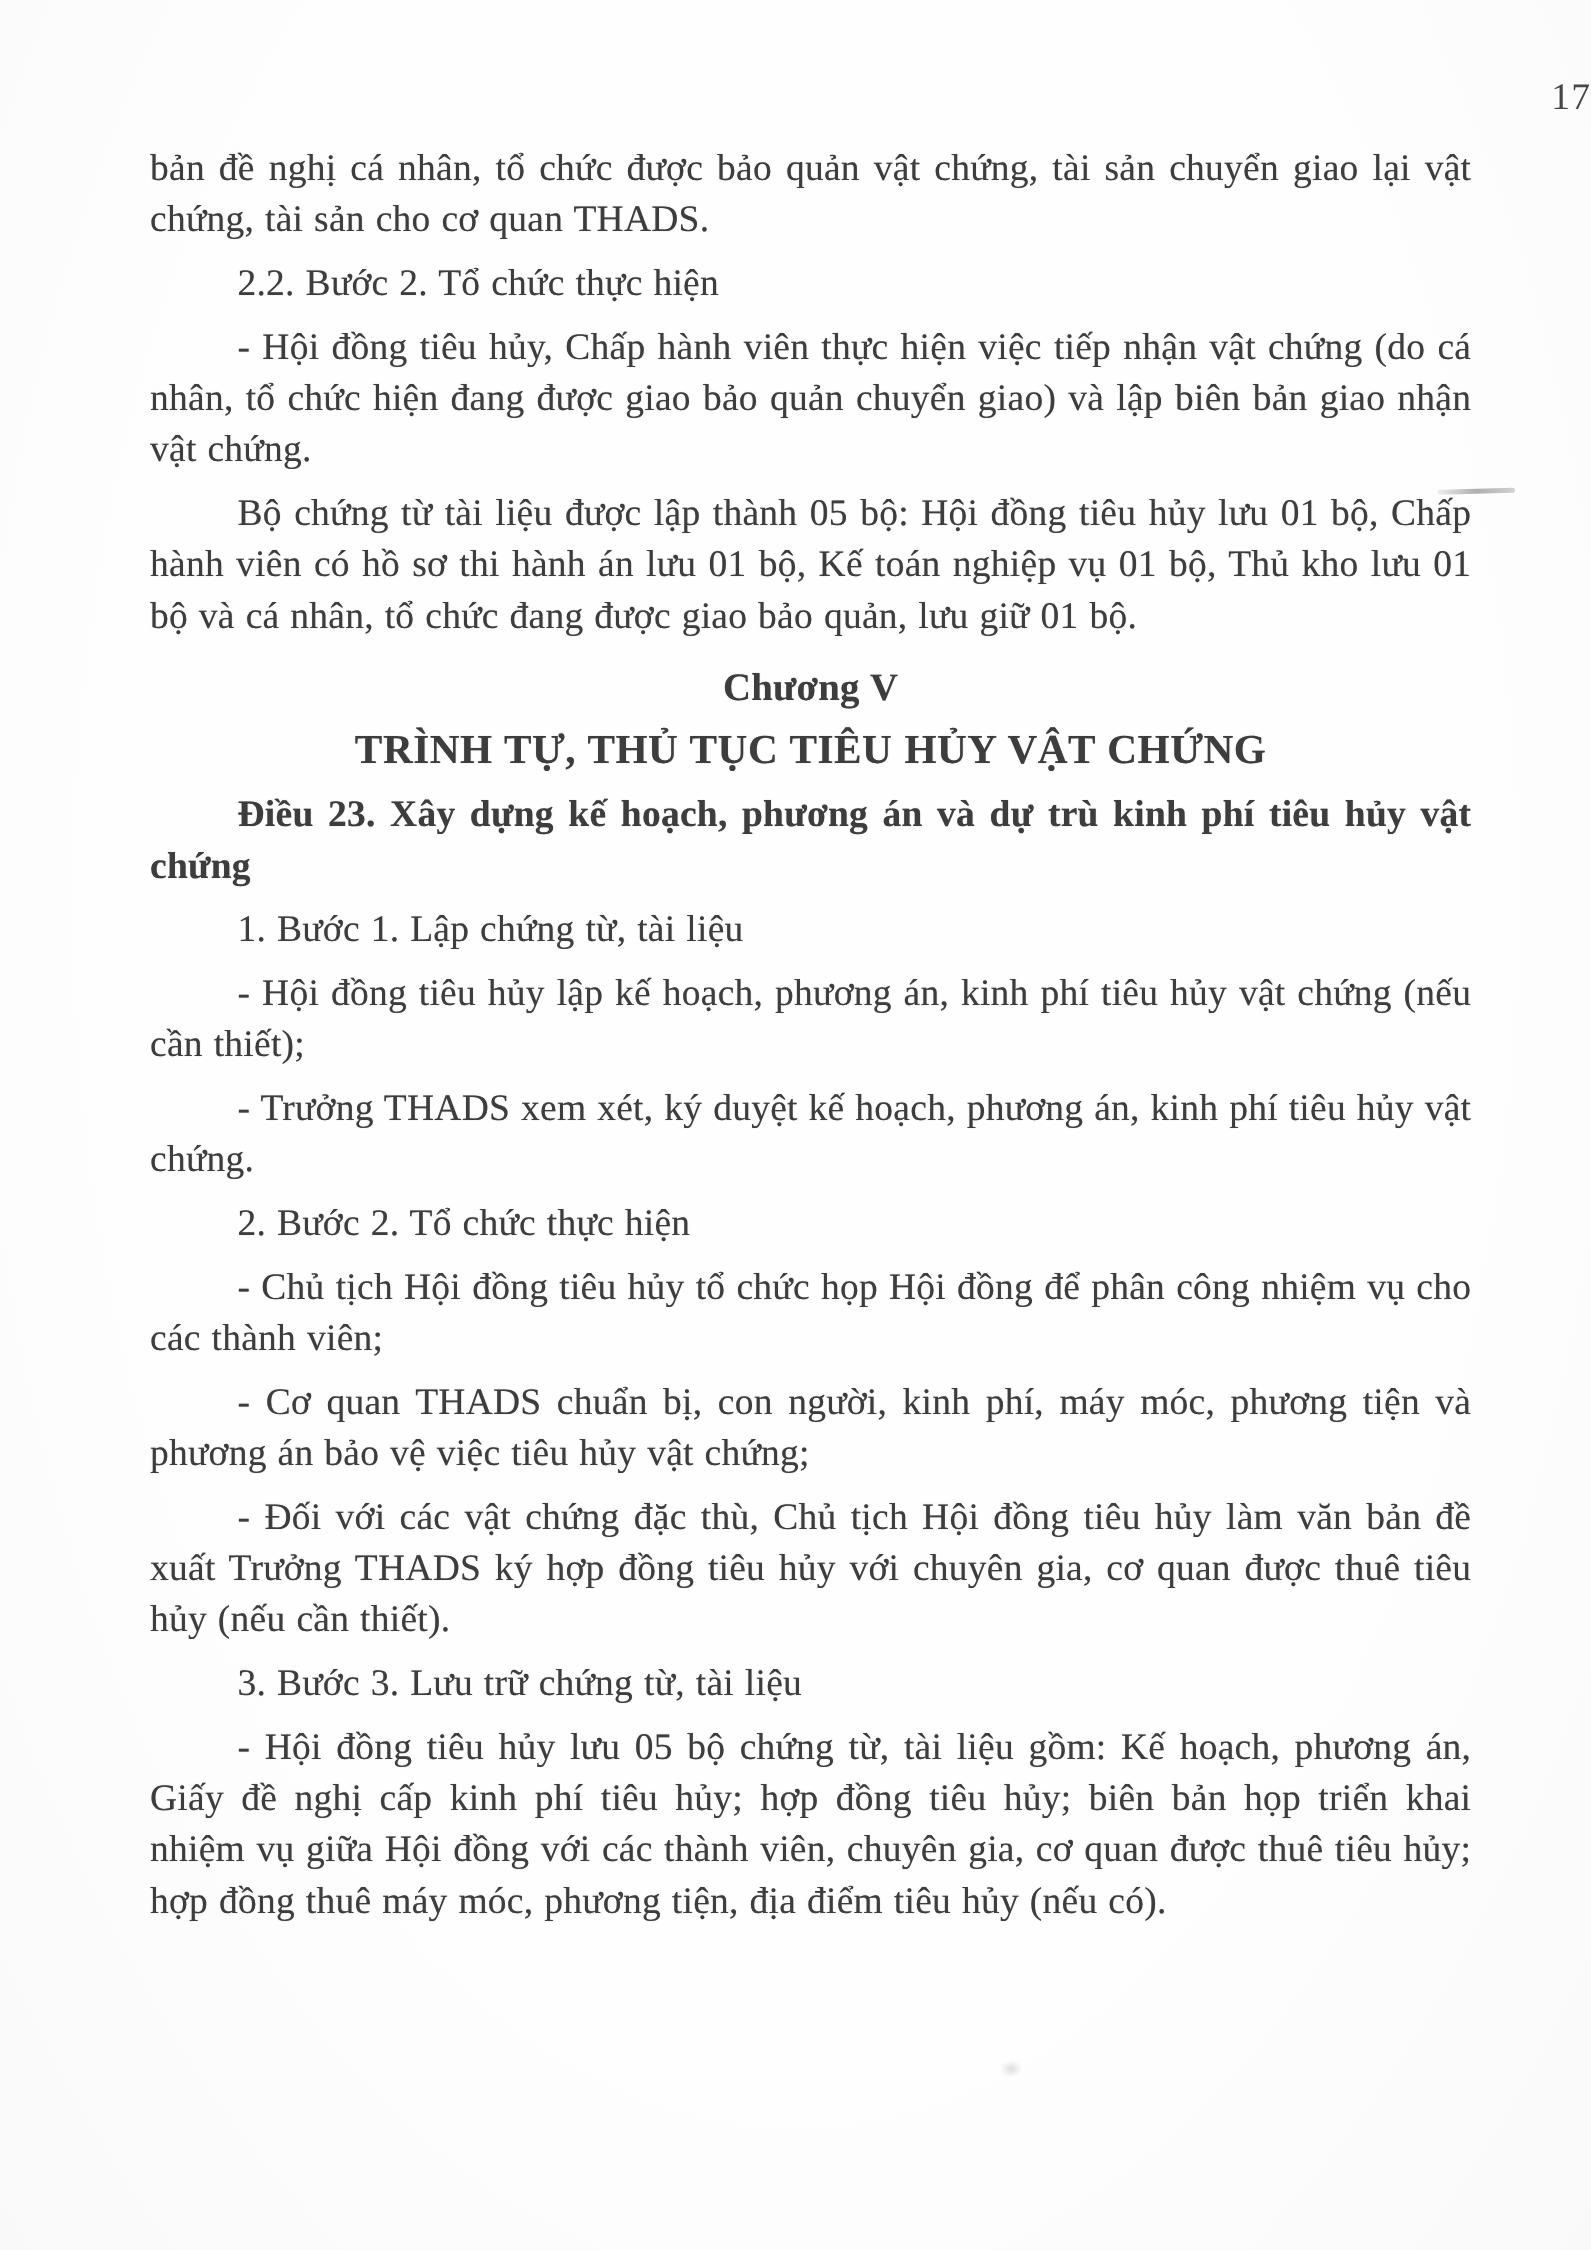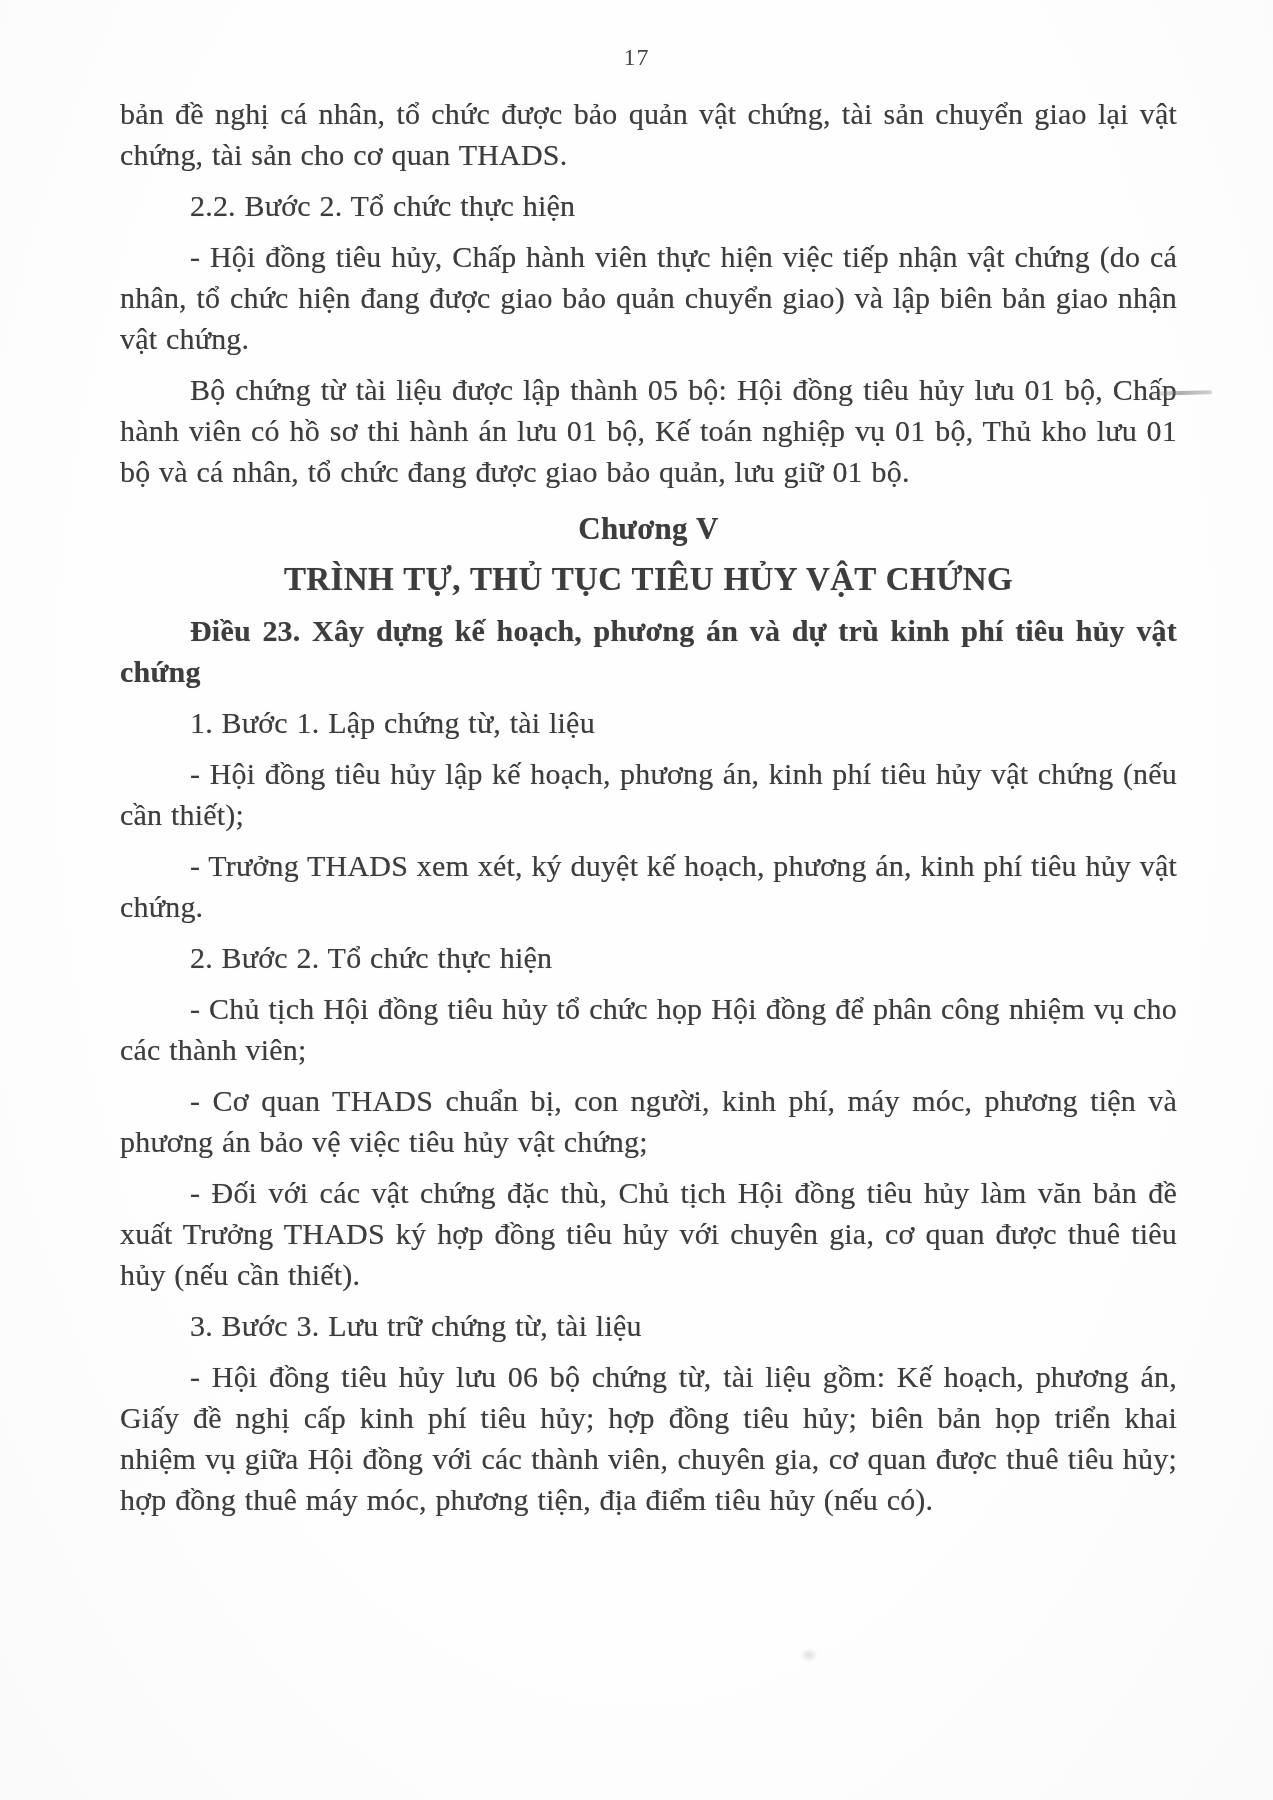--- a/index.html
+++ b/index.html
@@ -13,23 +13,23 @@
     height: 1800px;
     margin: 0 auto;
     background: #fefefe;
     overflow: hidden;
     font-family: "Liberation Serif", "DejaVu Serif", serif;
     color: #3d3d3d;
     
     background-image: radial-gradient(ellipse at 50% 40%, rgba(255,255,255,0) 60%, rgba(120,120,120,0.035) 100%);
   }
   .page-number {
-    padding-top: 39px;
-    text-align: center;
-    font-size: 24px;
+    padding-top: 60px;
+    text-align: right;
+    font-size: 30px;
     line-height: 36px;
     letter-spacing: 1px;
     color: #474747;
   }
   .doc {
     margin-top: 18px;
     padding: 0 96px 0 120px;
     font-size: 30px;
     line-height: 41px;
     text-align: justify;
@@ -114,20 +114,20 @@
     <p>2. Bước 2. Tổ chức thực hiện</p>
 
     <p>- Chủ tịch Hội đồng tiêu hủy tổ chức họp Hội đồng để phân công nhiệm vụ cho các thành viên;</p>
 
     <p>- Cơ quan THADS chuẩn bị, con người, kinh phí, máy móc, phương tiện và phương án bảo vệ việc tiêu hủy vật chứng;</p>
 
     <p>- Đối với các vật chứng đặc thù, Chủ tịch Hội đồng tiêu hủy làm văn bản đề xuất Trưởng THADS ký hợp đồng tiêu hủy với chuyên gia, cơ quan được thuê tiêu hủy (nếu cần thiết).</p>
 
     <p>3. Bước 3. Lưu trữ chứng từ, tài liệu</p>
 
-    <p>- Hội đồng tiêu hủy lưu 06 bộ chứng từ, tài liệu gồm: Kế hoạch, phương án, Giấy đề nghị cấp kinh phí tiêu hủy; hợp đồng tiêu hủy; biên bản họp triển khai nhiệm vụ giữa Hội đồng với các thành viên, chuyên gia, cơ quan được thuê tiêu hủy; hợp đồng thuê máy móc, phương tiện, địa điểm tiêu hủy (nếu có).</p>
+    <p>- Hội đồng tiêu hủy lưu 05 bộ chứng từ, tài liệu gồm: Kế hoạch, phương án, Giấy đề nghị cấp kinh phí tiêu hủy; hợp đồng tiêu hủy; biên bản họp triển khai nhiệm vụ giữa Hội đồng với các thành viên, chuyên gia, cơ quan được thuê tiêu hủy; hợp đồng thuê máy móc, phương tiện, địa điểm tiêu hủy (nếu có).</p>
 
   </main>
 
   <div class="artifact-dash"></div>
   <div class="artifact-smudge"></div>
 
 </div>
 
 </body></html>

